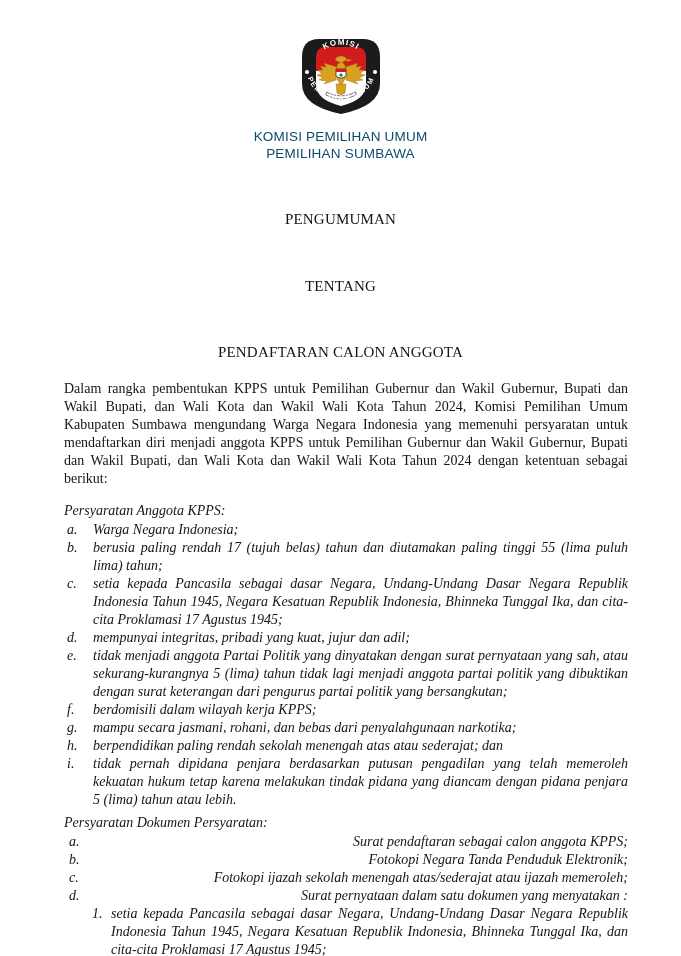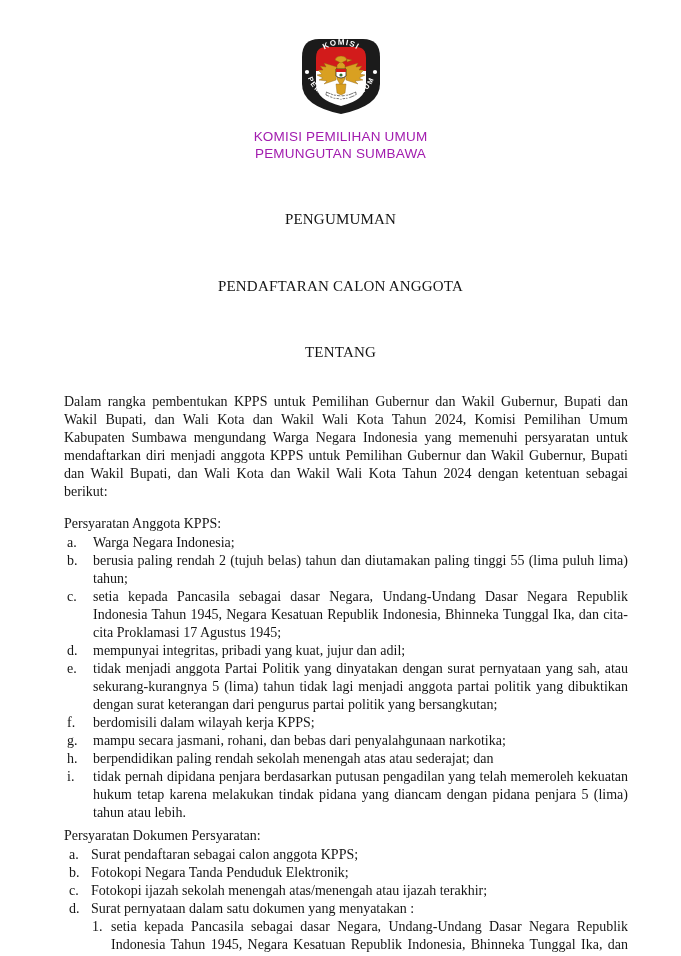--- a/index.html
+++ b/index.html
@@ -35,21 +35,21 @@
     height: 82px;
     margin: 0 auto;
     position: relative;
   }
   .kpu-logo { display: block; }
 
   .org-name {
     font-family: "Liberation Sans", "DejaVu Sans", sans-serif;
     font-size: 13.5px;
     letter-spacing: 0.2px;
-    color: #a21caf;
+    color: #0c4a6e;
     line-height: 17px;
     margin-top: 12px;
   }
   .org-name div { white-space: nowrap; }
 
   
   .title-block {
     text-align: center;
     margin-top: 36px;
     font-size: 15px;
@@ -60,26 +60,27 @@
   .title-block div { white-space: nowrap; margin-top: 48px; }
 
   
   .body-area {
     margin: 0 53px 0 64px;
     width: 564px;
     font-size: 14px;
     line-height: 18px;
   }
   .intro {
-    margin-top: 31px;
+    margin-top: 18px;
     text-align: justify;
     text-justify: inter-word;
   }
   .section {
     margin-top: 5px;
+    font-style: italic;
   }
   .section-heading {
     margin-bottom: 1px;
   }
 
   
   .list { margin: 0; }
   .li {
     display: flex;
     align-items: flex-start;
@@ -91,21 +92,21 @@
   }
   .li-text {
     flex: 1 1 auto;
     text-align: justify;
     text-justify: inter-word;
   }
   
   .list-alpha > .li > .marker { width: 26px; padding-left: 3px; }
   
   .list-docs > .li > .marker { width: 22px; padding-left: 5px; }
-  .list-docs > .li > .li-text { text-align: left; }
+  .list-docs > .li > .li-text { text-align: right; }
 
   
   .list-num {
     margin-left: 28px;
     margin-top: 0px;
   }
   .list-num > .li > .marker { width: 19px; padding-left: 0px; }
 </style>
 </head>
 <body>
@@ -162,45 +163,45 @@
         </text>
 
         <text font-family="Liberation Sans, DejaVu Sans, sans-serif" font-size="7" font-weight="bold" fill="#ffffff" letter-spacing="1.6">
           <textPath href="#arcBot" startOffset="50%" text-anchor="middle">PEMILIHAN UMUM</textPath>
         </text>
       </svg>
     </div>
 
     <div class="org-name">
       <div>KOMISI PEMILIHAN UMUM</div>
-      <div>PEMUNGUTAN SUMBAWA</div>
+      <div>PEMILIHAN SUMBAWA</div>
     </div>
   </div>
 
   <div class="title-block">
     <div>PENGUMUMAN</div>
+    <div>TENTANG</div>
     <div>PENDAFTARAN CALON ANGGOTA</div>
-    <div>TENTANG</div>
   </div>
 
   <div class="body-area">
 
     <p class="intro">Dalam rangka pembentukan KPPS untuk Pemilihan Gubernur dan Wakil Gubernur, Bupati dan Wakil Bupati, dan Wali Kota dan Wakil Wali Kota Tahun 2024, Komisi Pemilihan Umum Kabupaten Sumbawa mengundang Warga Negara Indonesia yang memenuhi persyaratan untuk mendaftarkan diri menjadi anggota KPPS untuk Pemilihan Gubernur dan Wakil Gubernur, Bupati dan Wakil Bupati, dan Wali Kota dan Wakil Wali Kota Tahun 2024 dengan ketentuan sebagai berikut:</p>
 
     <div class="section">
       <div class="section-heading">Persyaratan Anggota KPPS:</div>
 
       <div class="list list-alpha">
         <div class="li">
           <span class="marker">a.</span>
           <span class="li-text">Warga Negara Indonesia;</span>
         </div>
         <div class="li">
           <span class="marker">b.</span>
-          <span class="li-text">berusia paling rendah 2 (tujuh belas) tahun dan diutamakan paling tinggi 55 (lima puluh lima) tahun;</span>
+          <span class="li-text">berusia paling rendah 17 (tujuh belas) tahun dan diutamakan paling tinggi 55 (lima puluh lima) tahun;</span>
         </div>
         <div class="li">
           <span class="marker">c.</span>
           <span class="li-text">setia kepada Pancasila sebagai dasar Negara, Undang-Undang Dasar Negara Republik Indonesia Tahun 1945, Negara Kesatuan Republik Indonesia, Bhinneka Tunggal Ika, dan cita-cita Proklamasi 17 Agustus 1945;</span>
         </div>
         <div class="li">
           <span class="marker">d.</span>
           <span class="li-text">mempunyai integritas, pribadi yang kuat, jujur dan adil;</span>
         </div>
         <div class="li">
@@ -233,21 +234,21 @@
         <div class="li">
           <span class="marker">a.</span>
           <span class="li-text">Surat pendaftaran sebagai calon anggota KPPS;</span>
         </div>
         <div class="li">
           <span class="marker">b.</span>
           <span class="li-text">Fotokopi Negara Tanda Penduduk Elektronik;</span>
         </div>
         <div class="li">
           <span class="marker">c.</span>
-          <span class="li-text">Fotokopi ijazah sekolah menengah atas/menengah atau ijazah terakhir;</span>
+          <span class="li-text">Fotokopi ijazah sekolah menengah atas/sederajat atau ijazah memeroleh;</span>
         </div>
         <div class="li">
           <span class="marker">d.</span>
           <span class="li-text">Surat pernyataan dalam satu dokumen yang menyatakan :</span>
         </div>
 
         <div class="list list-num">
           <div class="li">
             <span class="marker">1.</span>
             <span class="li-text">setia kepada Pancasila sebagai dasar Negara, Undang-Undang Dasar Negara Republik Indonesia Tahun 1945, Negara Kesatuan Republik Indonesia, Bhinneka Tunggal Ika, dan cita-cita Proklamasi 17 Agustus 1945;</span>

